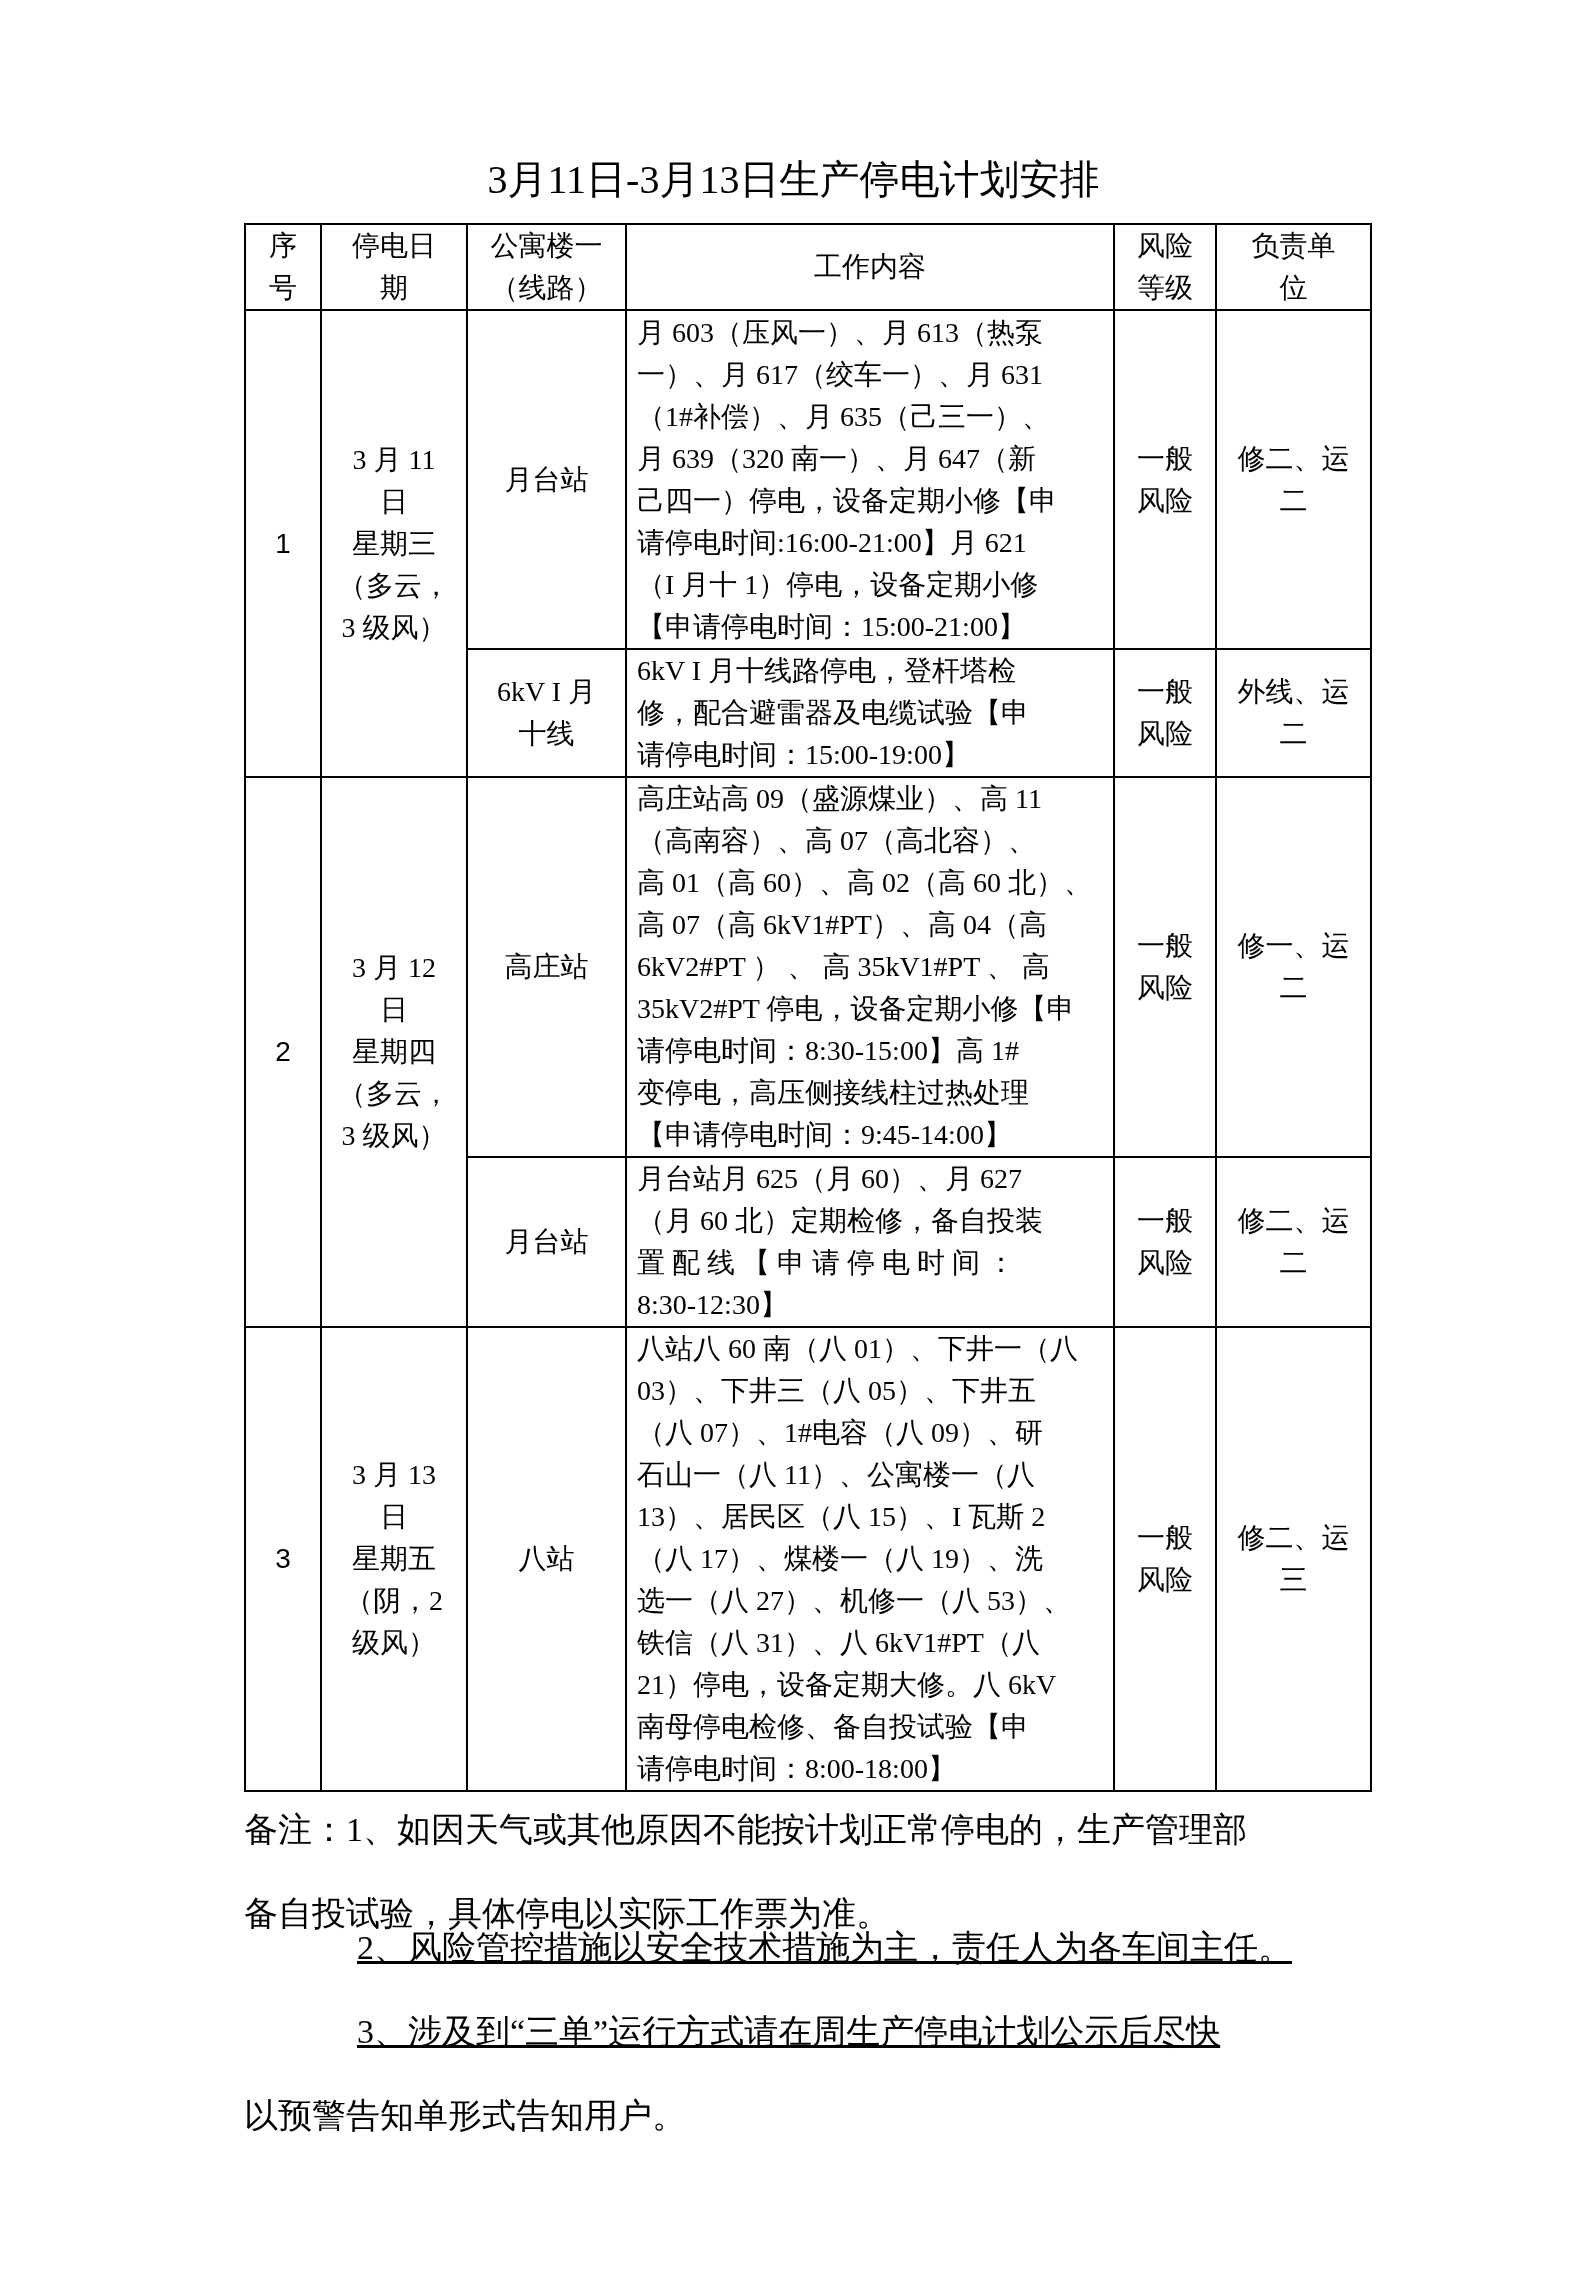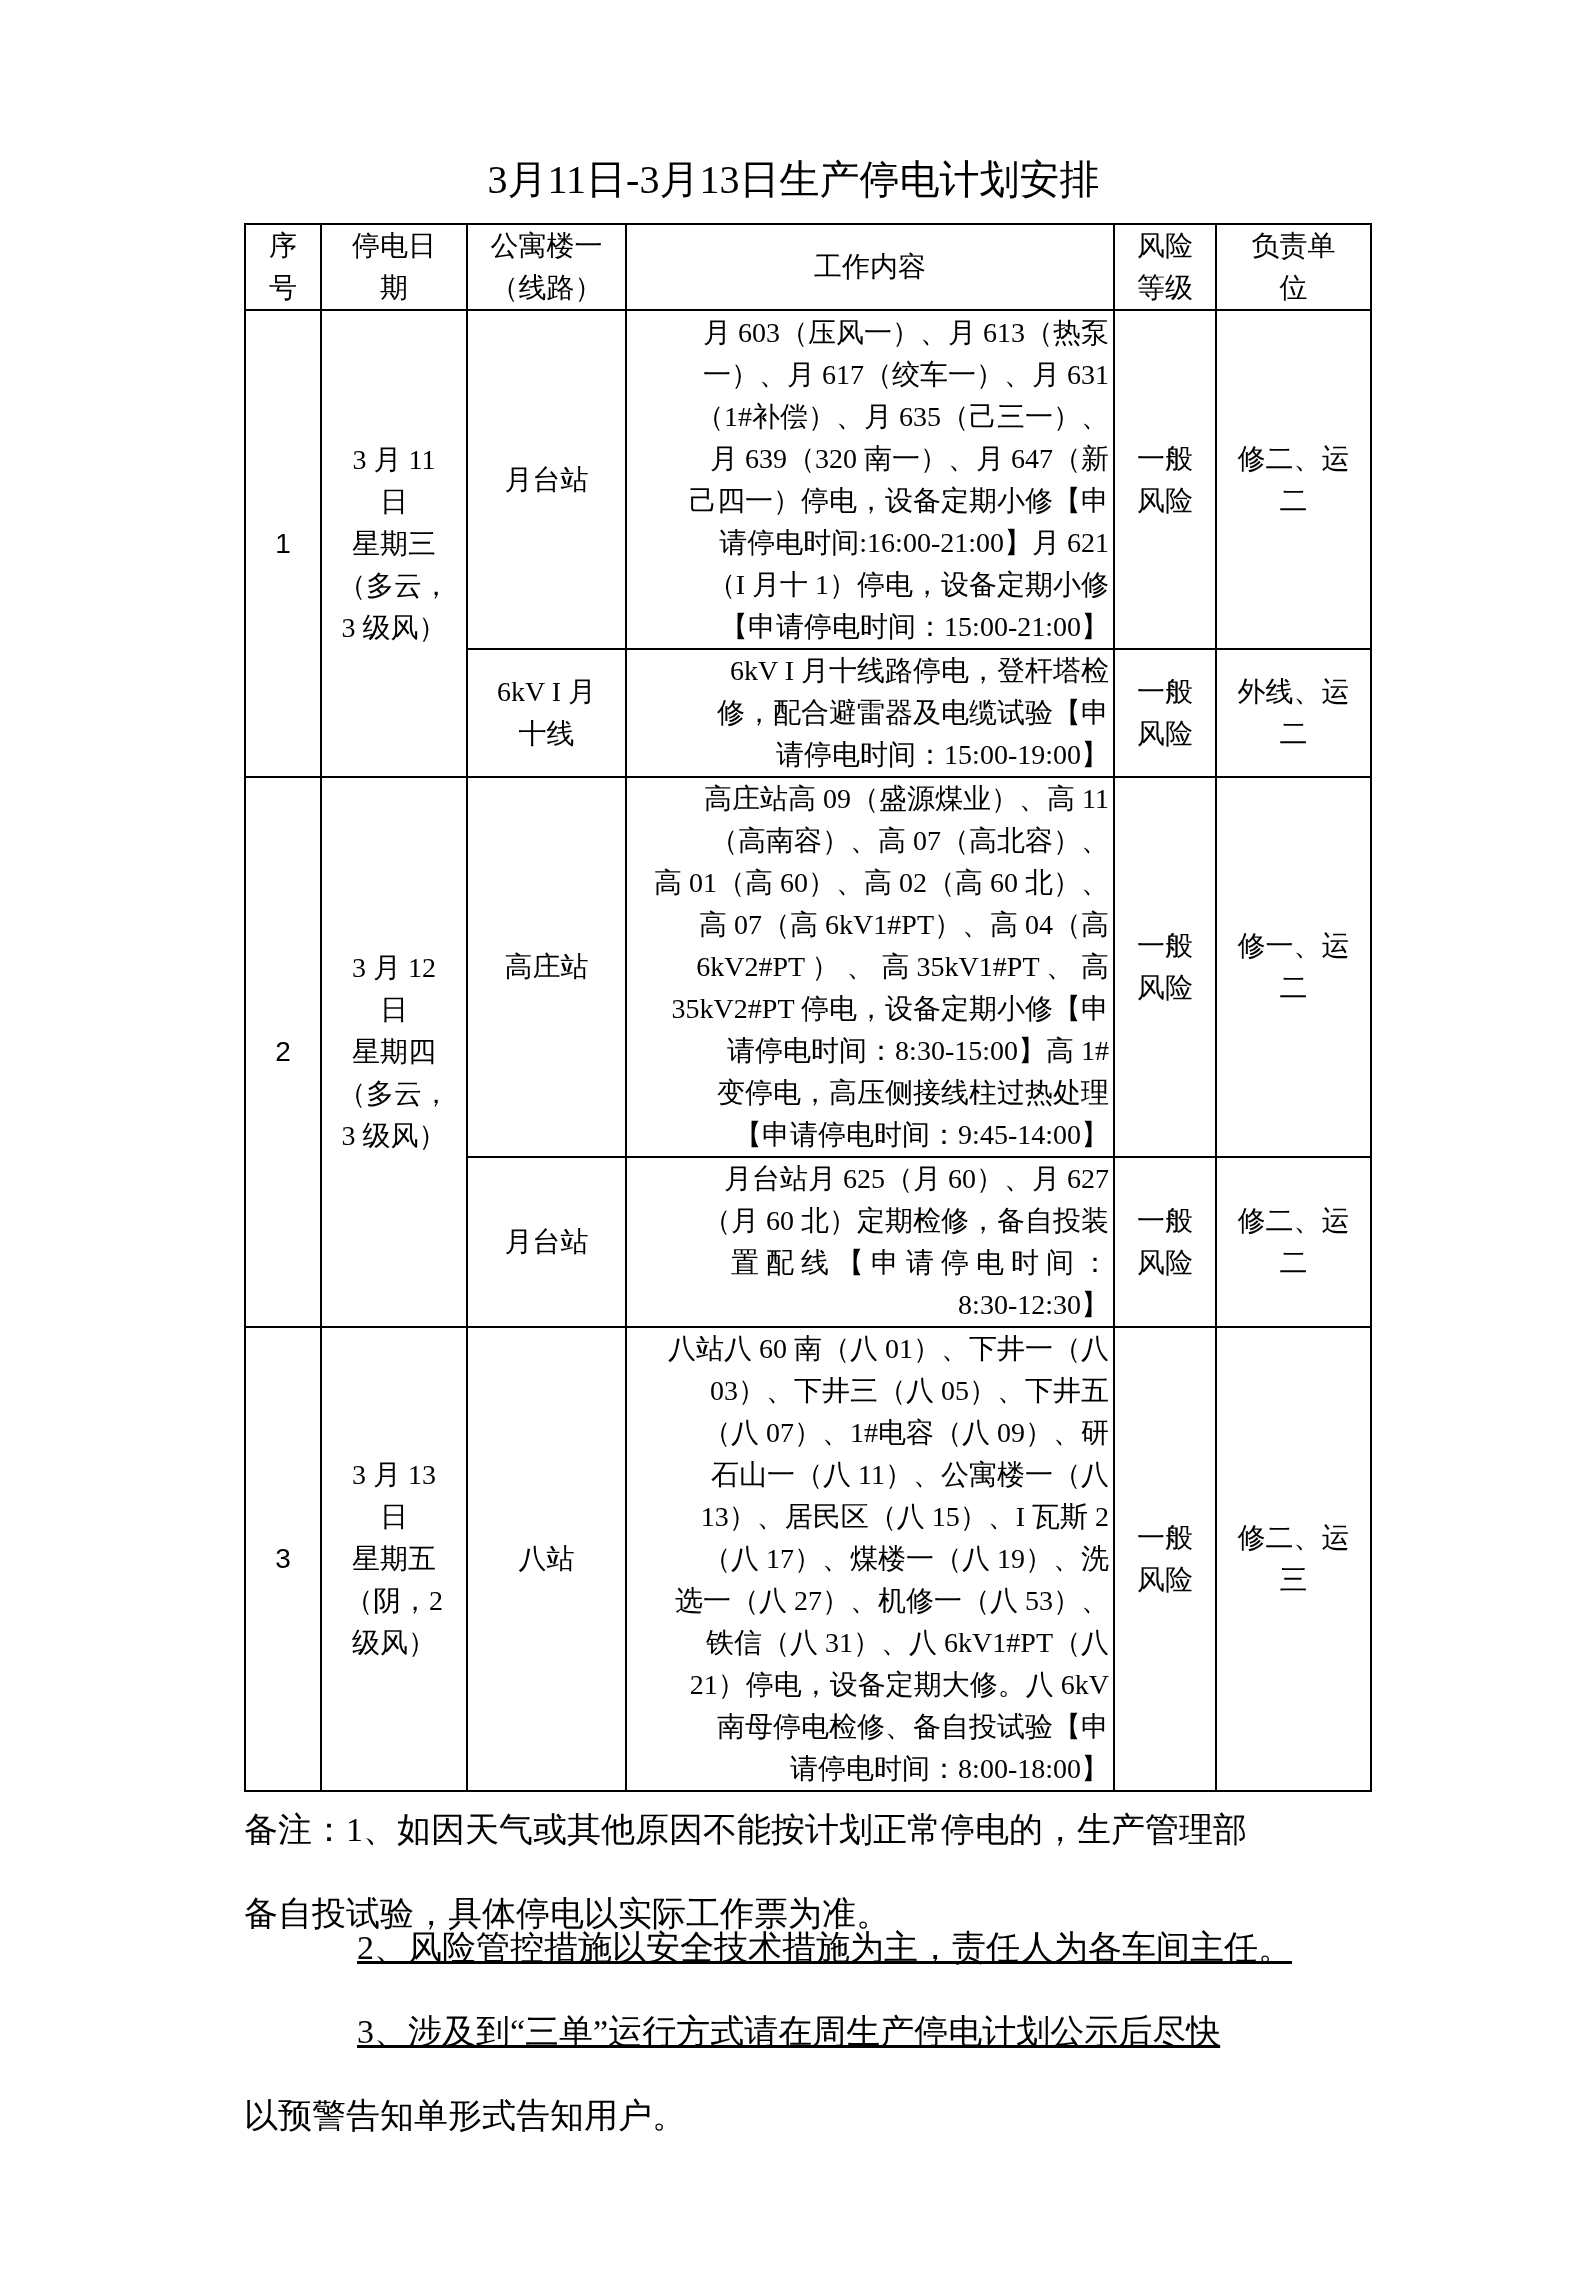--- a/index.html
+++ b/index.html
@@ -5,21 +5,21 @@
   html, body { margin: 0; padding: 0; background: #ffffff; }
   body { width: 1587px; height: 2292px; position: relative; overflow: hidden;
          font-family: "Liberation Serif", "DejaVu Serif", serif; color: #000; }
   .title { position: absolute; left: 0; width: 1587px; top: 150px; height: 60px;
            text-align: center; font-size: 40px; line-height: 60px; letter-spacing: 0px; }
   table.plan { position: absolute; left: 244px; top: 223px; border-collapse: collapse;
                table-layout: fixed; width: 1126px; }
   table.plan td, table.plan th { border: 2px solid #000; padding: 0 4px; vertical-align: middle;
                font-weight: normal; font-size: 28px; line-height: 42px; overflow: hidden; }
   .c-center { text-align: center; }
-  .c-left { text-align: right; padding-left: 10px !important; }
+  .c-left { text-align: left; padding-left: 10px !important; }
   .ln { display: block; white-space: nowrap; }
   .seq { font-family: "Liberation Sans", "DejaVu Sans", sans-serif; font-size: 26px; }
   .notes { position: absolute; left: 244px; width: 1130px; font-size: 34px; }
   .note-line { position: absolute; left: 0; white-space: nowrap; height: 40px; line-height: 40px; text-align: right; }
   .indent { left: 113px; text-decoration: underline; }
 </style>
 </head>
 <body>
 
 <div class="title">3月11日-3月13日生产停电计划安排</div>

